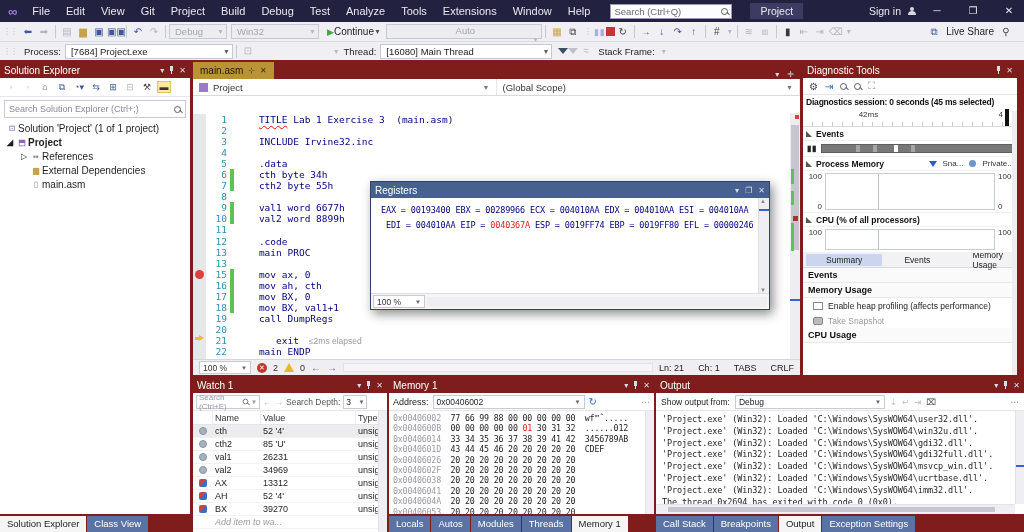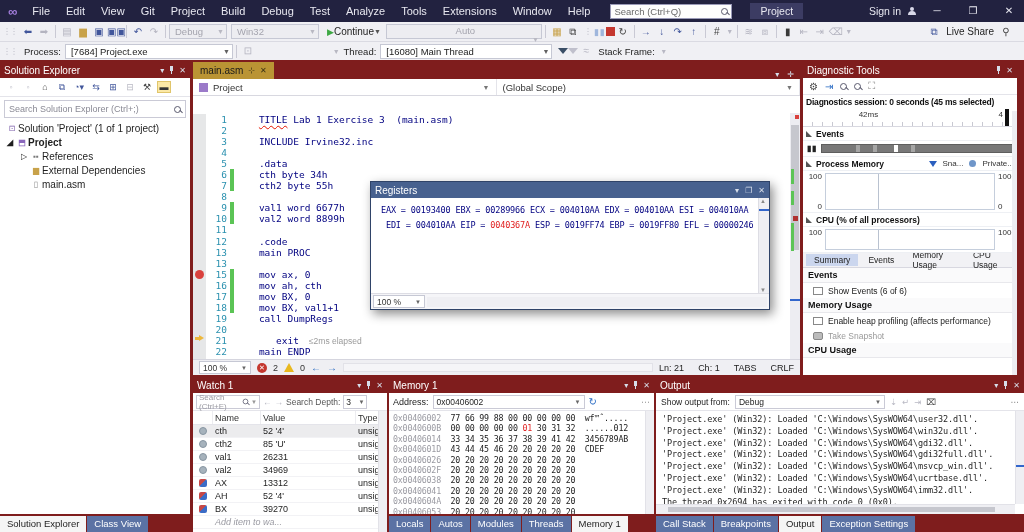--- a/index.html
+++ b/index.html
@@ -133,21 +133,21 @@
       background-image:linear-gradient(to right, transparent 0 18%, #A5A5A5 18% 20%, transparent 20% 27%, #A5A5A5 27% 29%, transparent 29% 38%, #FFFFFF 38% 40%, transparent 40% 47%, #A5A5A5 47% 49%, transparent 49%); }
   .legend { margin-left:auto; display:flex; gap:6px; font-weight:normal; font-size:8px; color:#333; align-items:center; }
   .ltri { width:0; height:0; border-left:4px solid transparent; border-right:4px solid transparent; border-top:6px solid #2B5FBF; display:inline-block; }
   .ldot { width:7px; height:7px; border-radius:50%; background:#6F96C9; display:inline-block; }
   .graph { position:relative; display:flex; font-size:8px; color:#333; border-bottom:1px solid #EEF0F4; }
   .gaxis { width:22px; display:flex; flex-direction:column; justify-content:space-between; align-items:flex-end; padding:1px 3px; }
   .gaxis.r { align-items:flex-start; }
   .gplot { flex:1; border:1px solid #C5CEDC; margin:2px 0; position:relative; background:#fff; }
   .gplot .vline { position:absolute; left:31%; top:0; bottom:0; width:1px; background:#B9C2D0; }
   #diag-tabs { height:15px; display:flex; gap:2px; align-items:center; border-bottom:1px solid #D8D8E0; background:#F2F2F5; font-size:8.5px; color:#222; padding:0 3px; }
-  .dtab { padding:1px 8px; }
+  .dtab { padding:1px 20px; }
   .dtab.active { background:#CBD6EE; }
   .sum-head { height:15px; display:flex; align-items:center; font-weight:bold; font-size:9px; color:#111; padding:0 5px; border-bottom:1px solid #E8E8EC; background:#FAFAFB; }
   .sum-row { height:15px; display:flex; align-items:center; gap:5px; font-size:8.5px; color:#222; padding:0 5px 0 10px; }
   .sum-row.dis { color:#9A9A9A; }
   .sico { width:10px; height:8px; border:1px solid #888; display:inline-block; flex:none; }
   .sico.cam { border-radius:2px; position:relative; background:#BBB; }
   #diag-vsb { position:absolute; right:0; top:33px; width:5px; bottom:0; background:#EDEDF2; }
 
   
   #watch { left:193px; top:317px; width:194px; height:155px; }
@@ -636,24 +636,20 @@
               <span>100</span>
             </span>
         </div>
         <div id="diag-tabs">
             <span class="dtab active">Summary</span>
             <span class="dtab">Events</span>
             <span class="dtab">Memory Usage</span>
             <span class="dtab">CPU Usage</span>
           </div>
         <div class="sum-head">Events</div>
-        <div class="sum-row">
-          <span class="sico"></span>
-          <span>Show Events (6 of 6)</span>
-        </div>
         <div class="sum-head">Memory Usage</div>
         <div class="sum-row">
           <span class="sico"></span>
           <span>Enable heap profiling (affects performance)</span>
         </div>
         <div class="sum-row dis">
           <span class="sico cam"></span>
           <span>Take Snapshot</span>
         </div>
         <div class="sum-head">CPU Usage</div>

